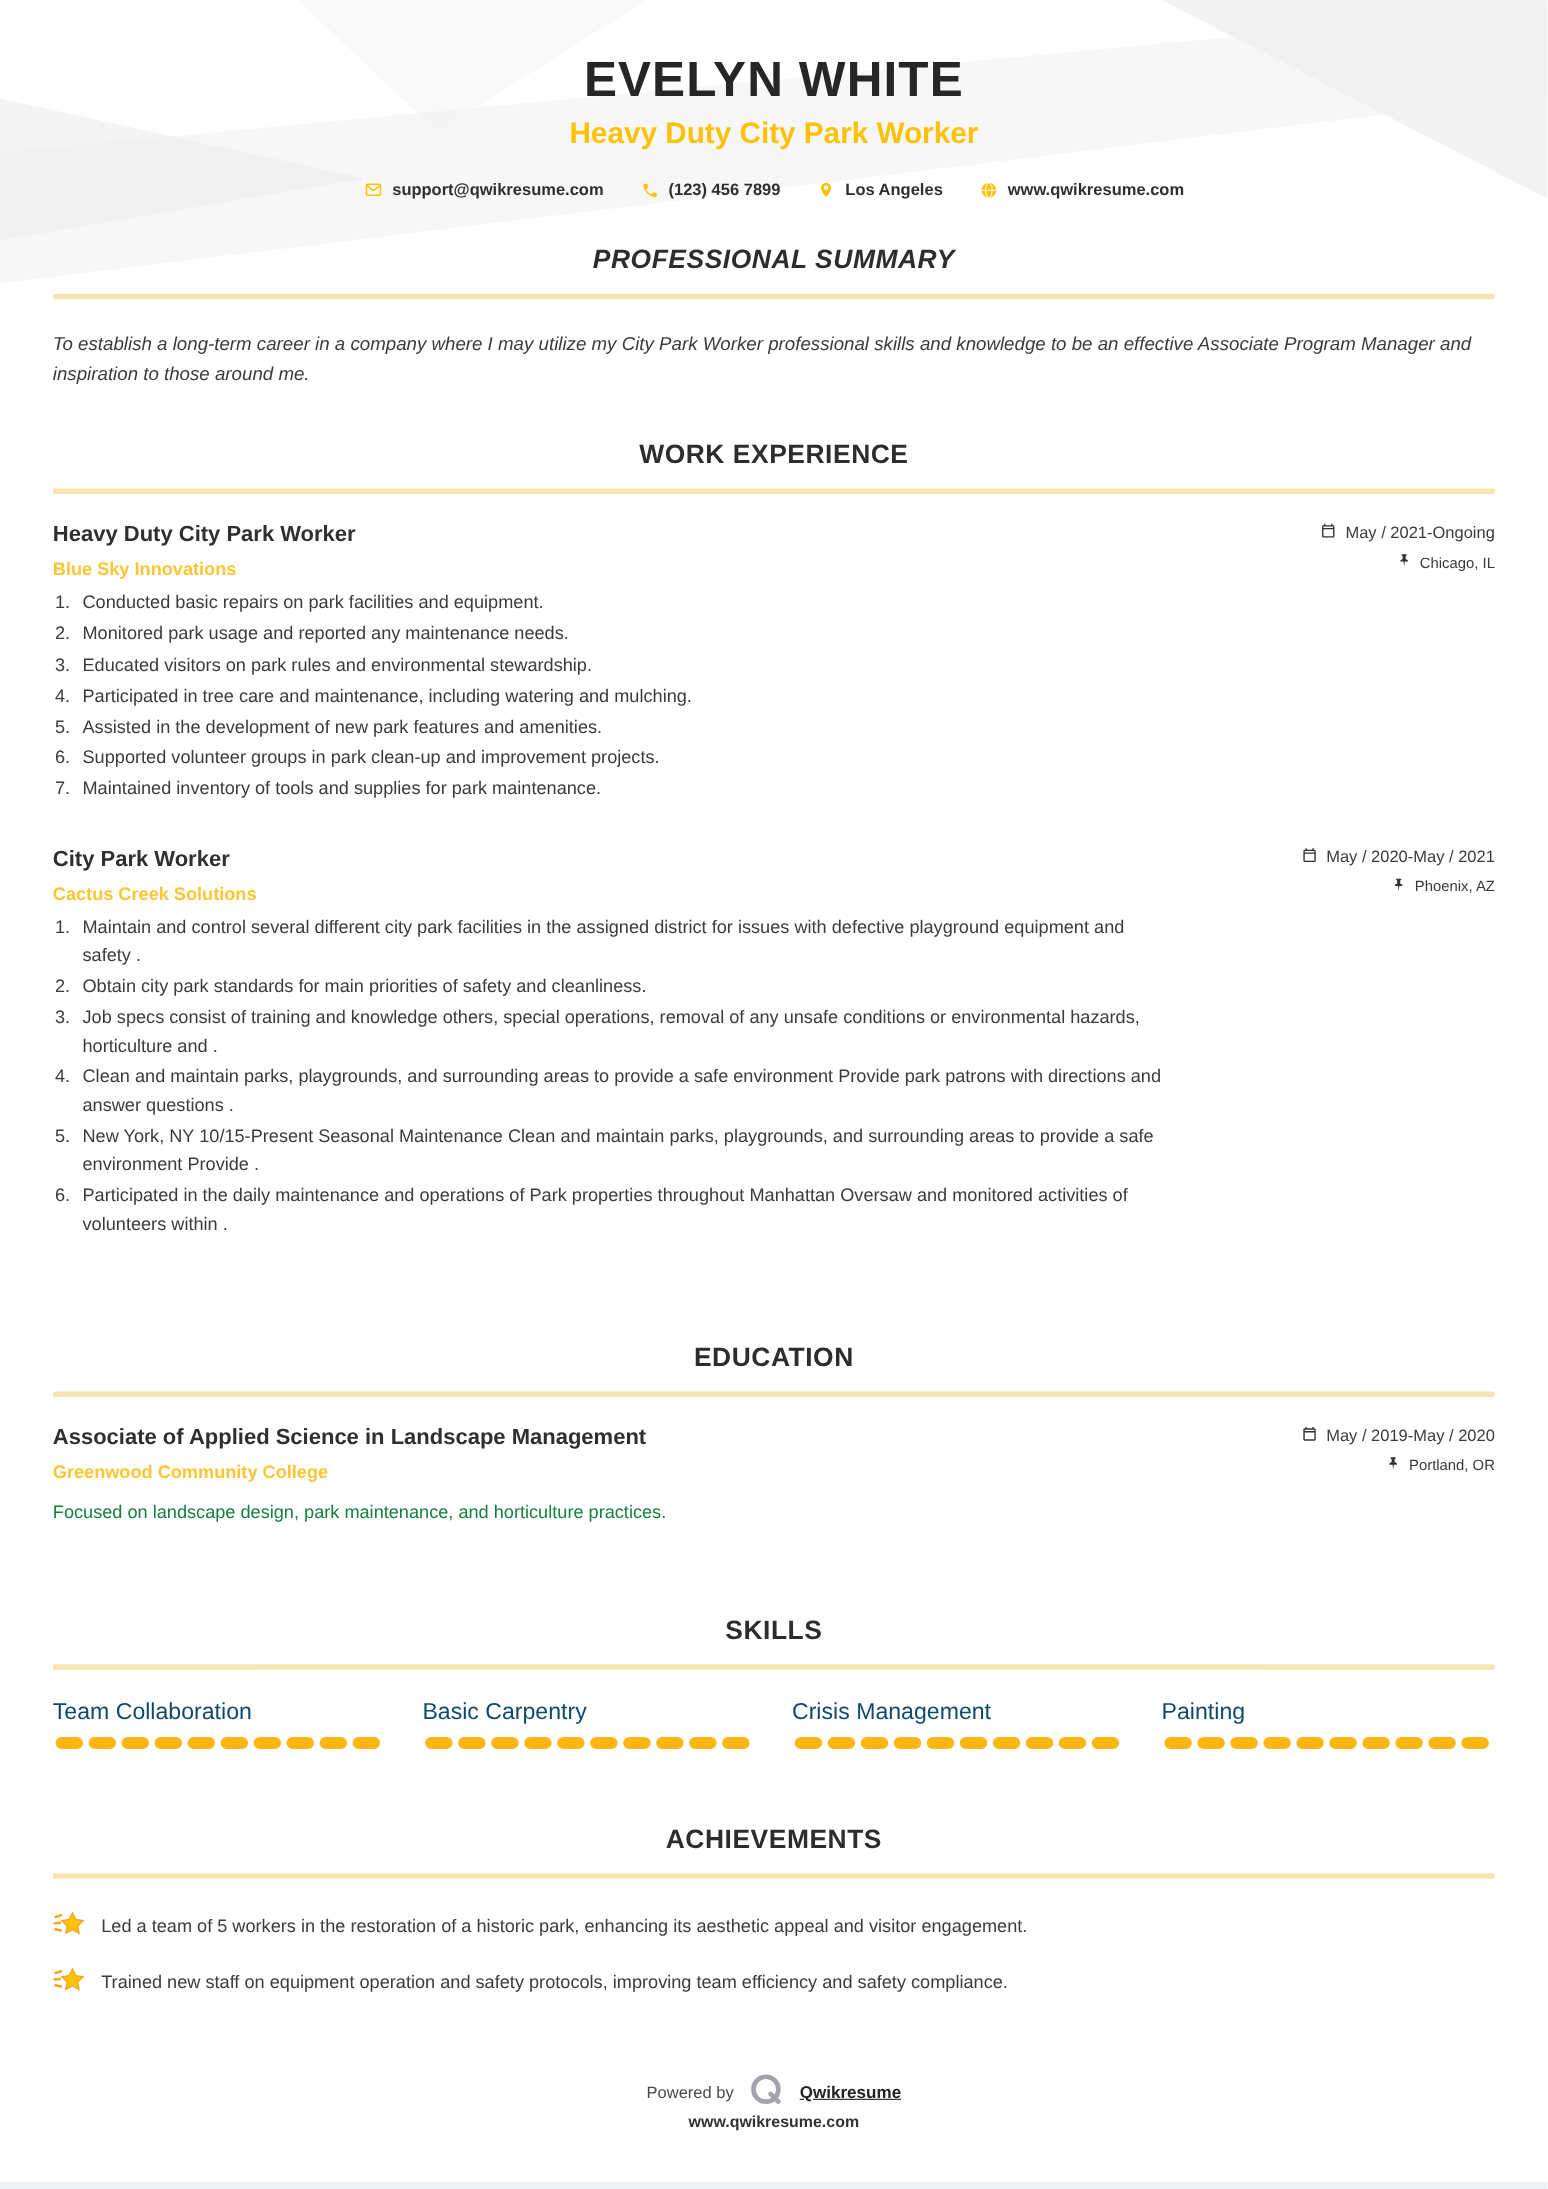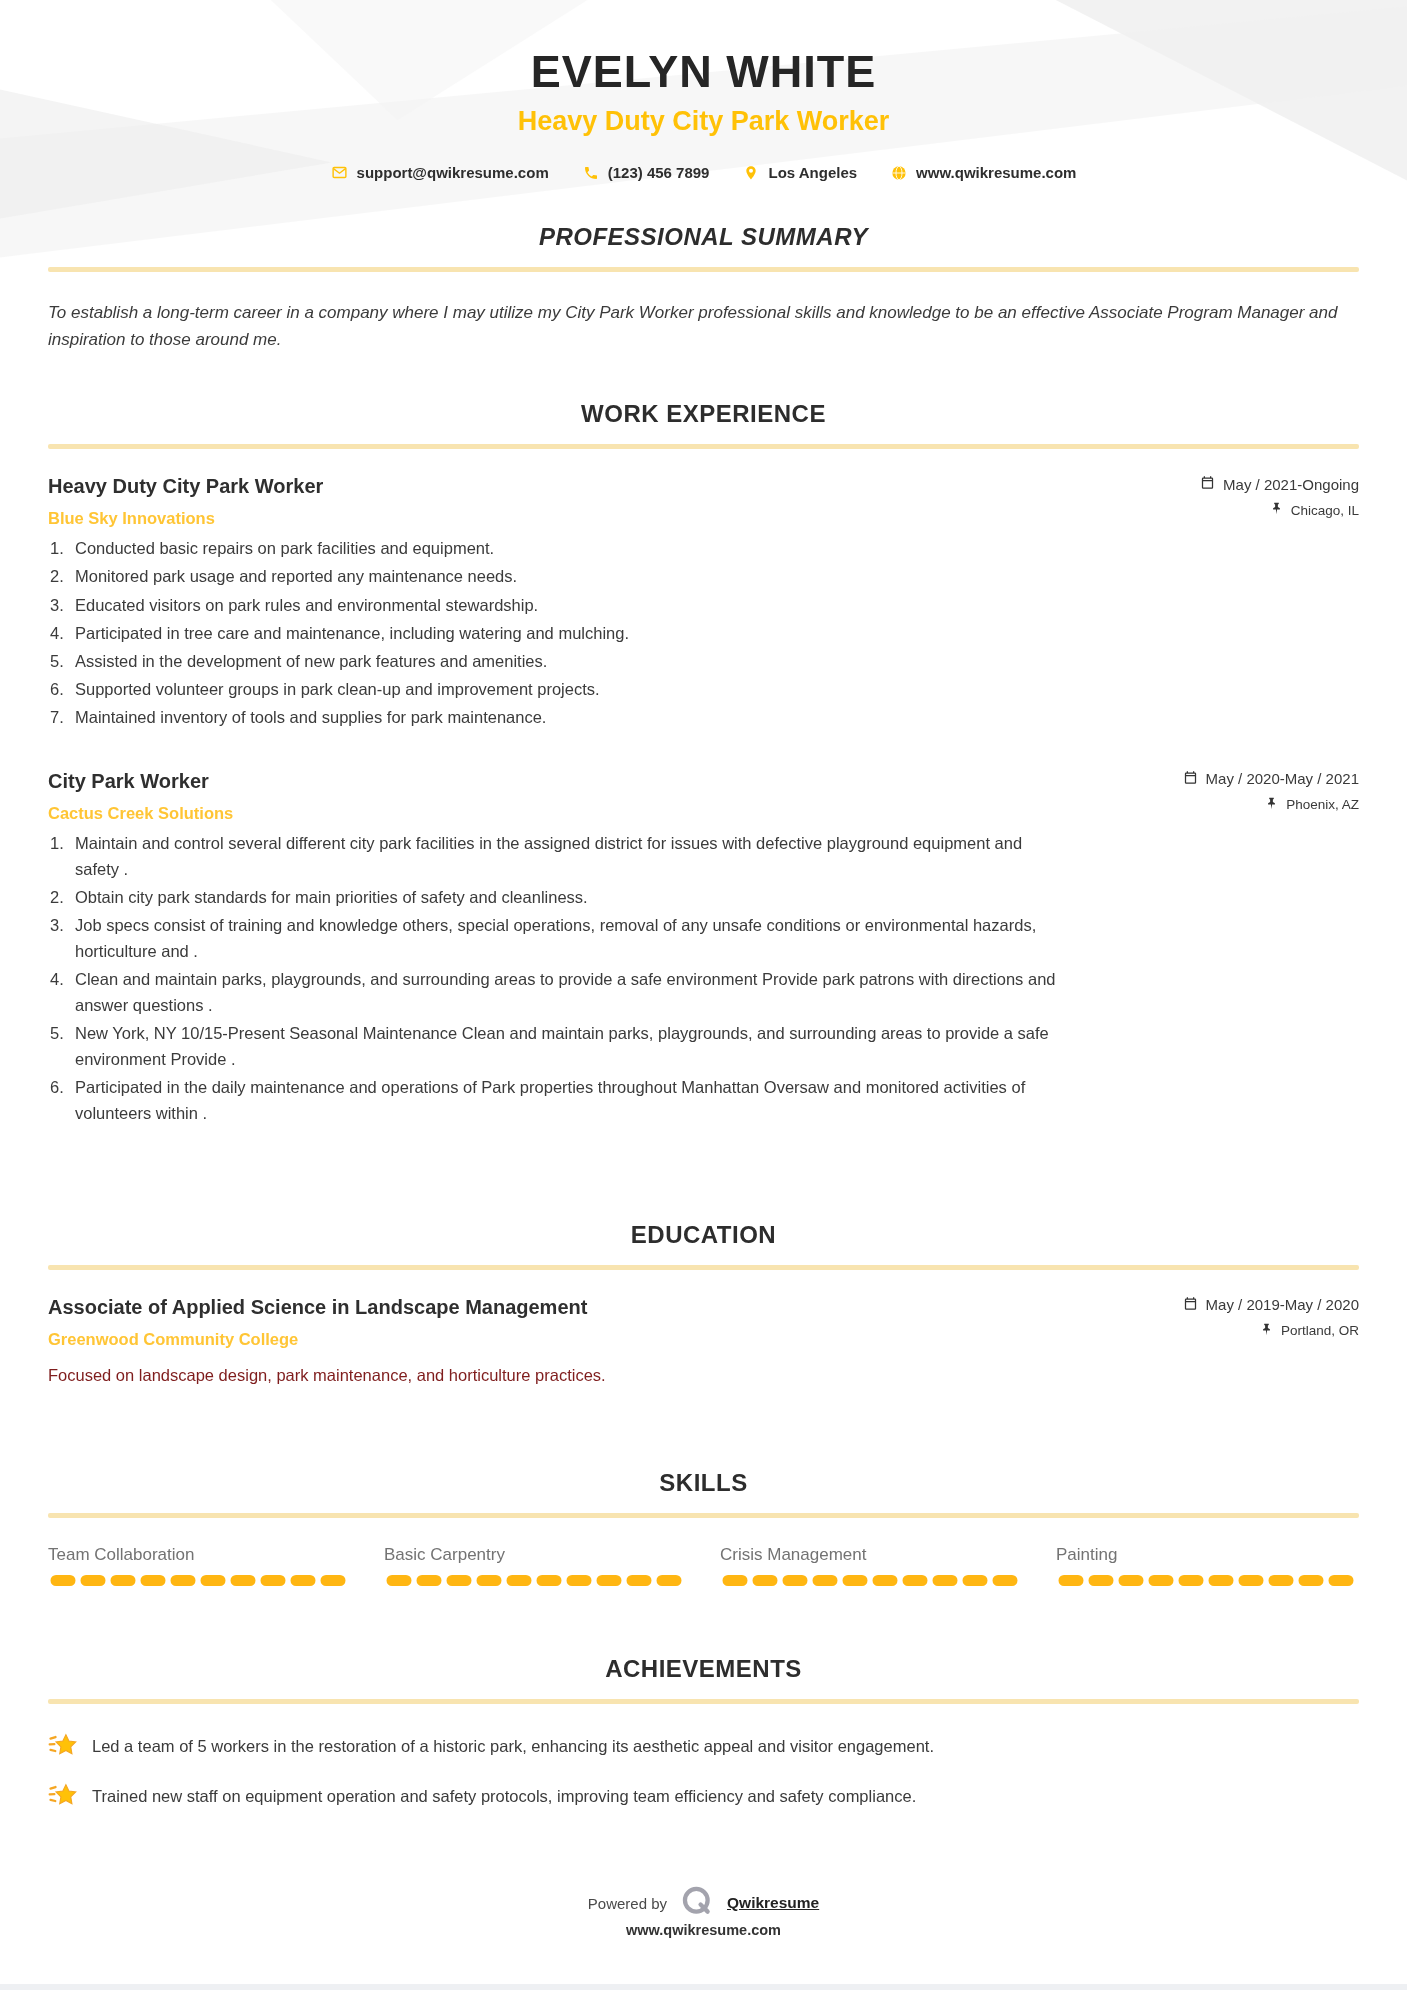--- a/index.html
+++ b/index.html
@@ -37,26 +37,26 @@
   .job-title { font-size:20px; font-weight:700; color:#2f2f2f; }
   .company { margin-top:11px; font-size:16.5px; font-weight:600; color:#FFC535; }
   .job-meta { text-align:right; flex:none; }
   .meta-line { display:flex; justify-content:flex-end; align-items:center; gap:8px; font-size:15px; color:#3a3a3a; }
   .meta-line.loc { margin-top:9px; font-size:13.5px; }
   .duties { margin-top:7px; width:1010px; list-style:none; counter-reset:d; }
   .duties li { position:relative; padding-left:27px; margin-bottom:2px; font-size:16.5px; line-height:1.58; color:#3b3b3b; counter-increment:d; }
   .duties li::before { content:counter(d) "."; position:absolute; left:2px; }
 
   .sec-education { margin-top:94px; }
-  .edu-note { margin-top:17px; font-size:16.5px; color:#7f1d1d; }
+  .edu-note { margin-top:17px; font-size:16.5px; color:#15803d; }
 
   .sec-skills { margin-top:84px; }
   .skills-row { margin-top:27px; display:flex; gap:36px; }
   .skill { width:300px; }
-  .skill-label { font-size:17px; color:#737373; }
+  .skill-label { font-size:21px; color:#0c4a6e; }
   .skill-bar { display:block; margin-top:9px; }
 
   .sec-achievements { margin-top:68px; }
   .ach-list { margin-top:27px; }
   .ach { display:flex; align-items:center; gap:14px; margin-top:18px; }
   .ach:first-child { margin-top:0; }
   .ach-text { font-size:16.5px; color:#3b3b3b; }
 
   
   .footer { position:absolute; left:48px; right:48px; bottom:52px; display:flex; justify-content:space-between; align-items:center;flex-direction:column; }

